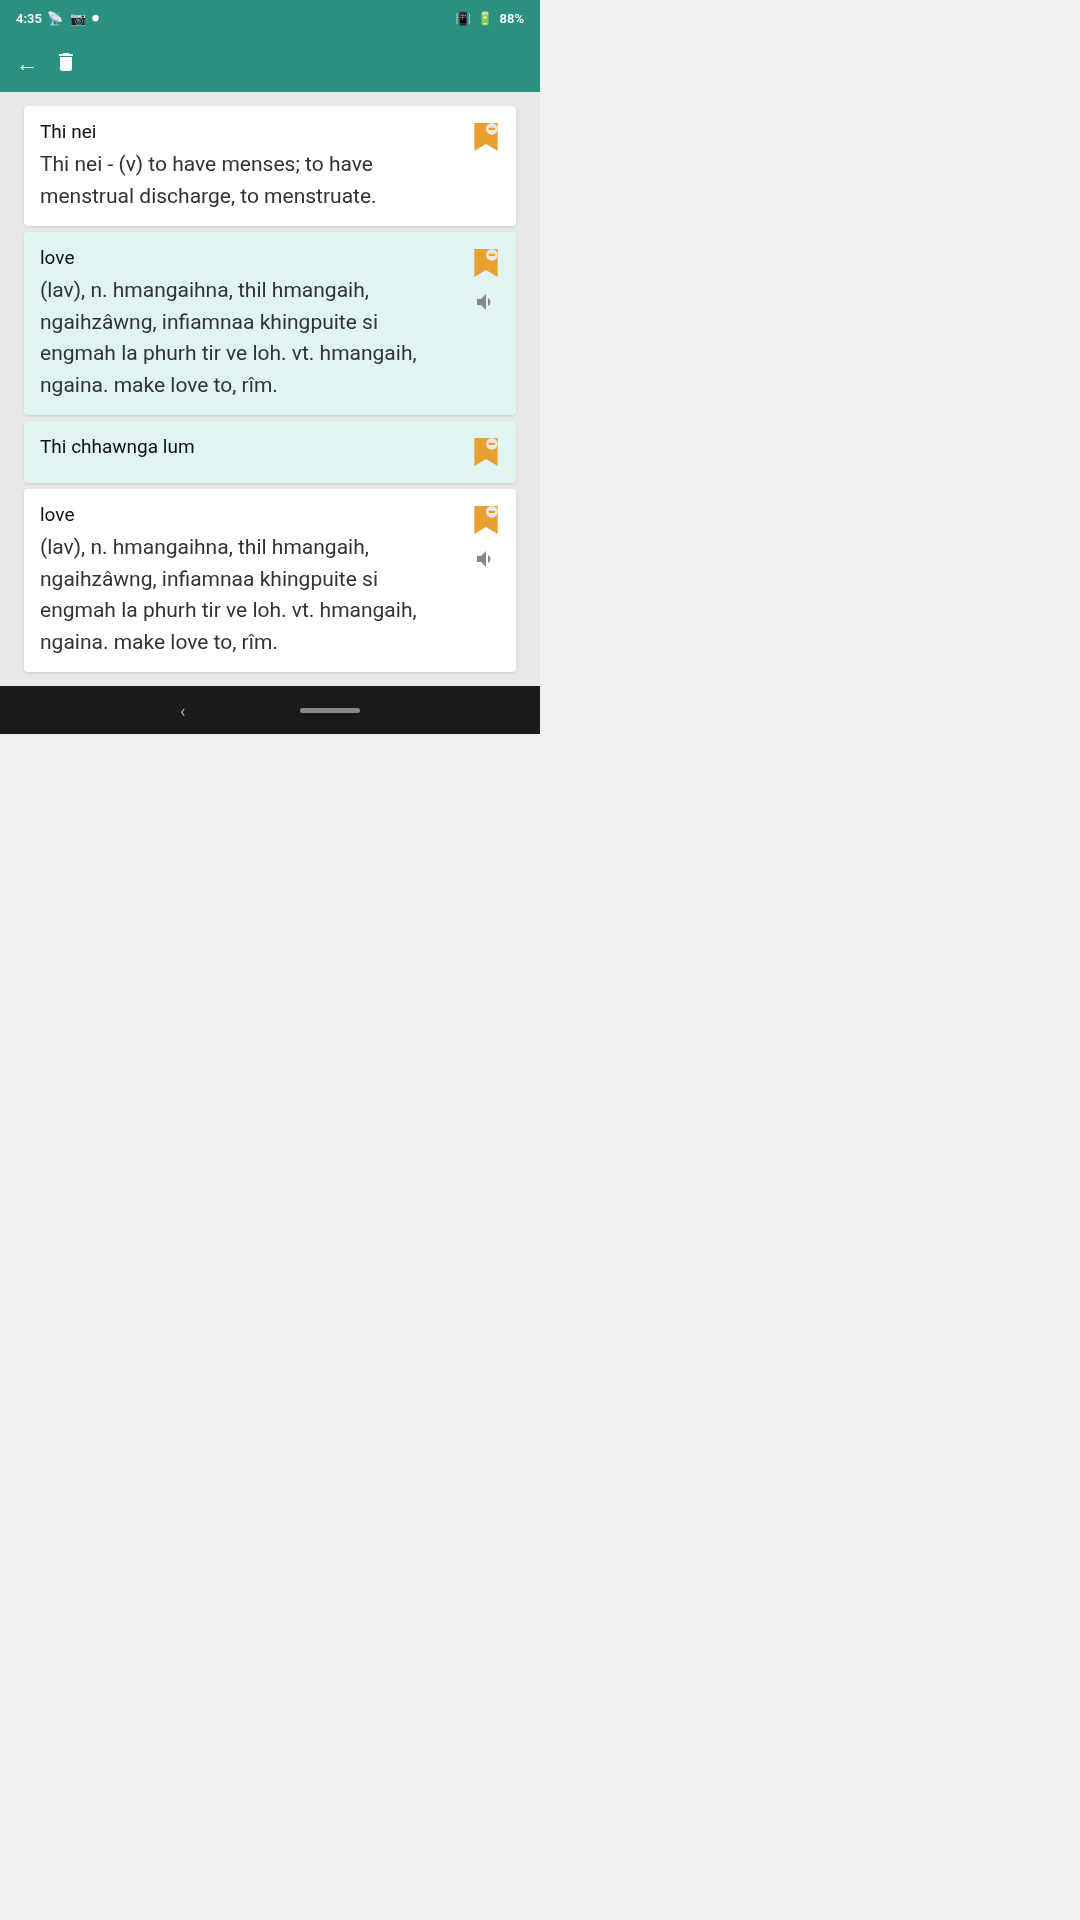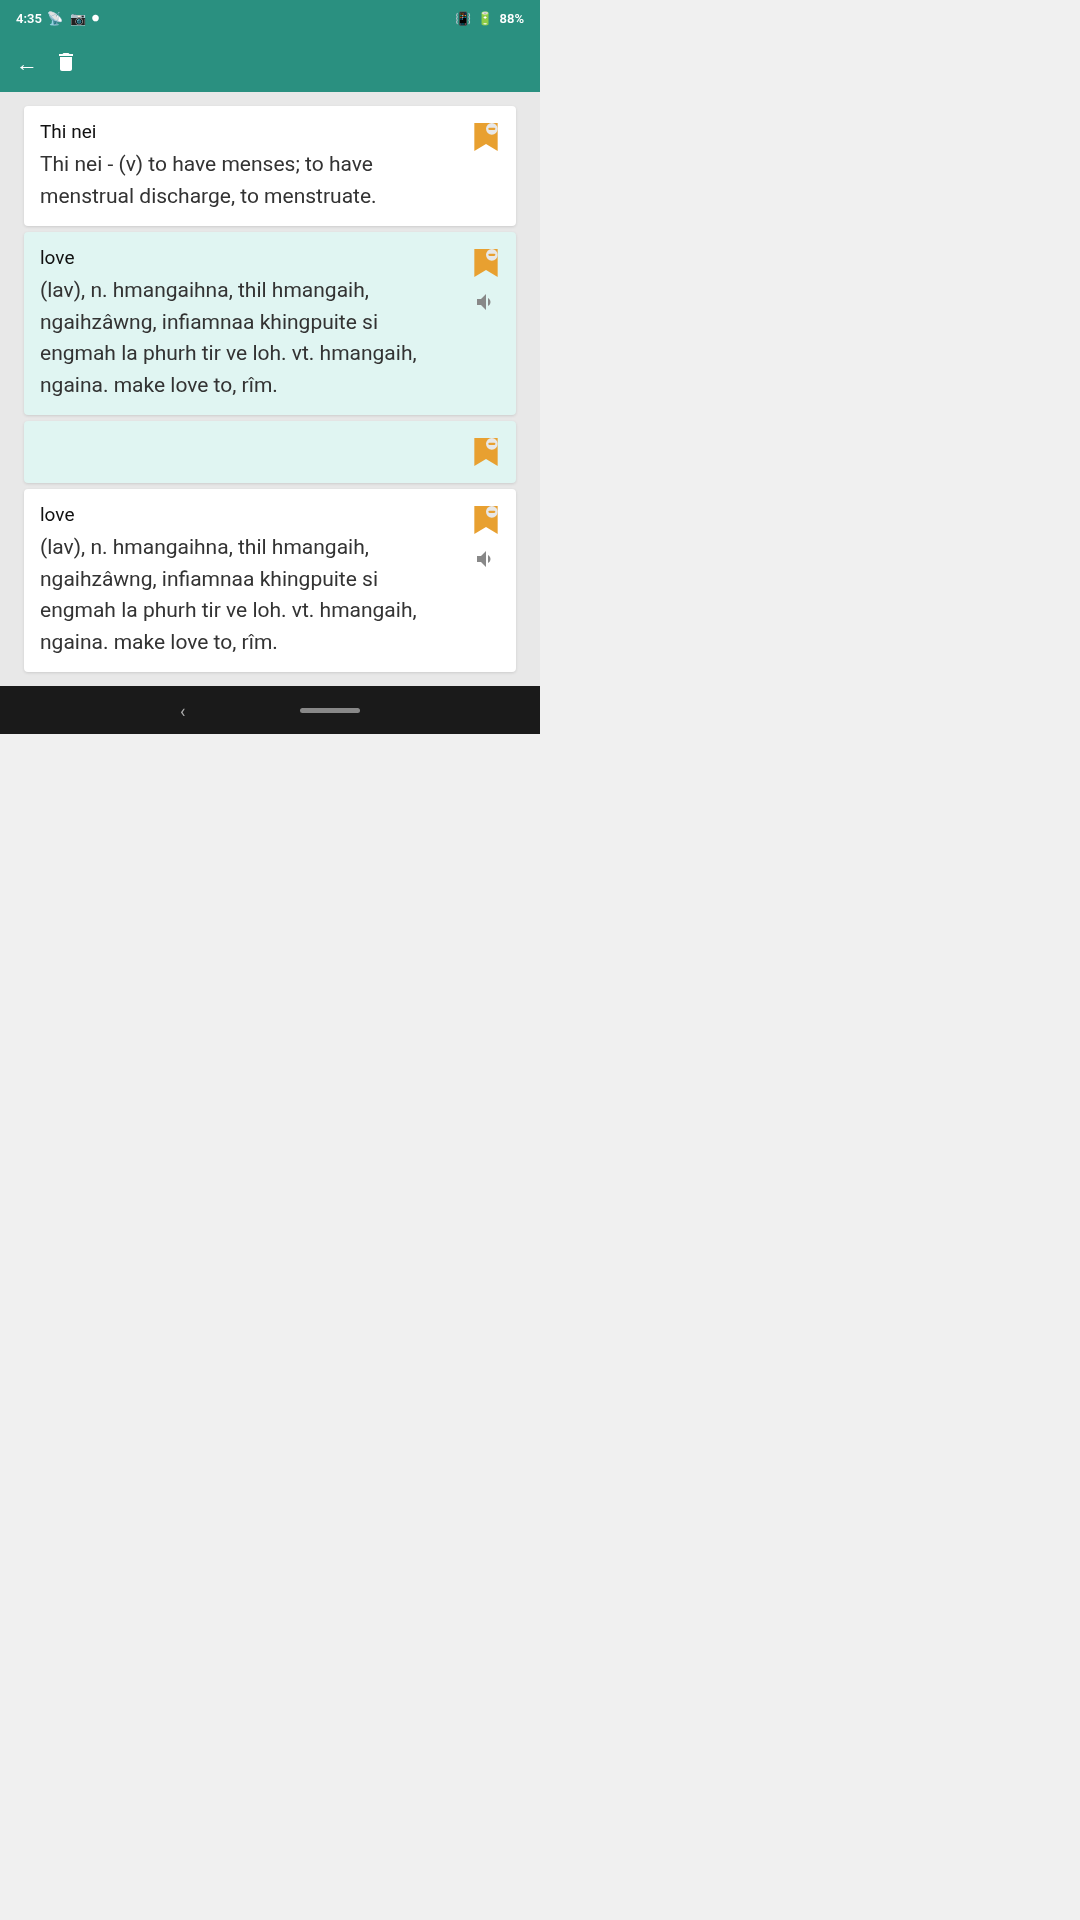--- a/index.html
+++ b/index.html
@@ -208,20 +208,21 @@
         <svg width="24" height="24" viewBox="0 0 24 24" fill="#888">
           <path d="M3 9v6h4l5 5V4L7 9H3zm13.5 3c0-1.77-1.02-3.29-2.5-4.03v8.05c1.48-.73 2.5-2.25 2.5-4.02z"></path>
         </svg>
       </span>
         </div>
       </div>
     </div>
     <div class="word-card tinted">
       <div class="word-card-header">
         <div style="flex:1">
+          <div class="word-title">Thi chhawnga lum</div>
         </div>
         <div class="icons-col">
           <div class="bookmark-icon">
             <svg viewBox="0 0 24 28" fill="none" xmlns="http://www.w3.org/2000/svg">
       <path d="M2 2h20v24l-10-6-10 6V2z" fill="#e8a030"></path>
       <circle cx="17" cy="7" r="5" fill="#e8e8e8"></circle>
       <rect x="14" y="6" width="6" height="2" rx="1" fill="#e8a030"></rect>
     </svg>
           </div>
 

